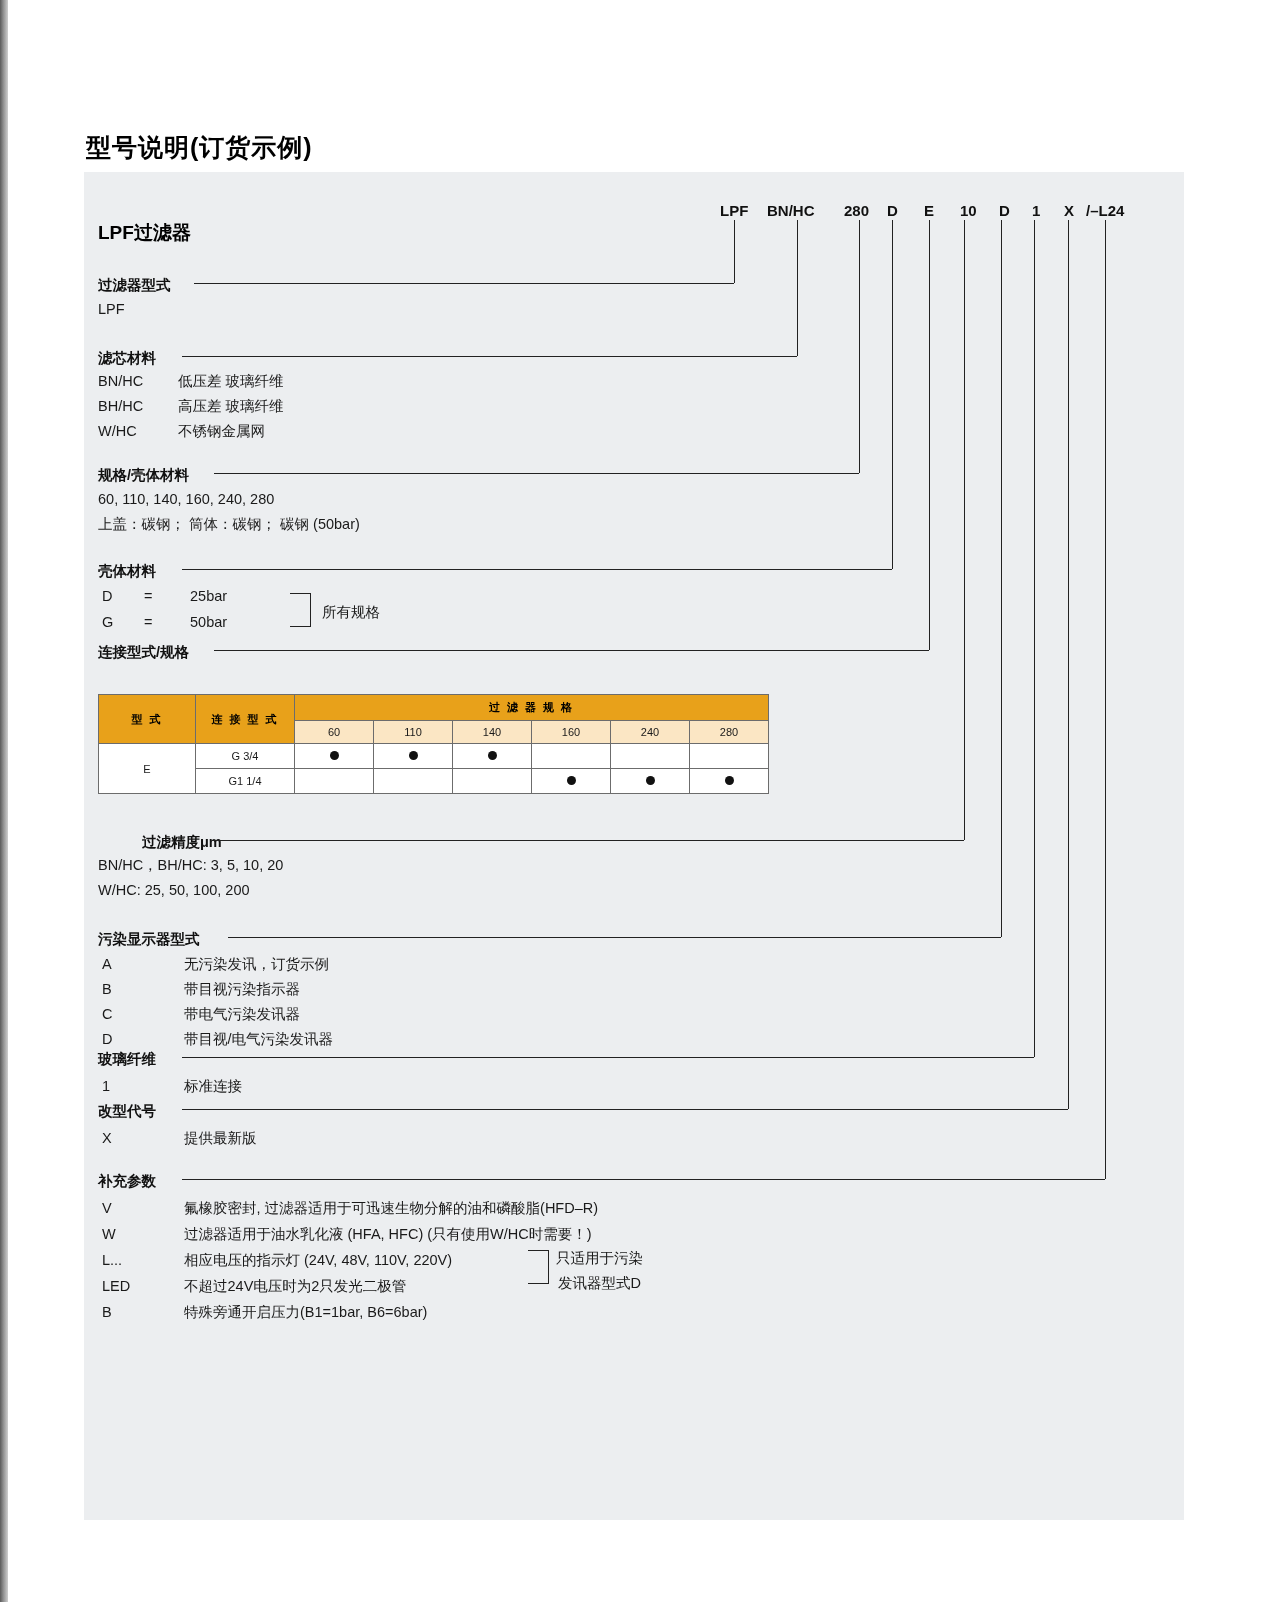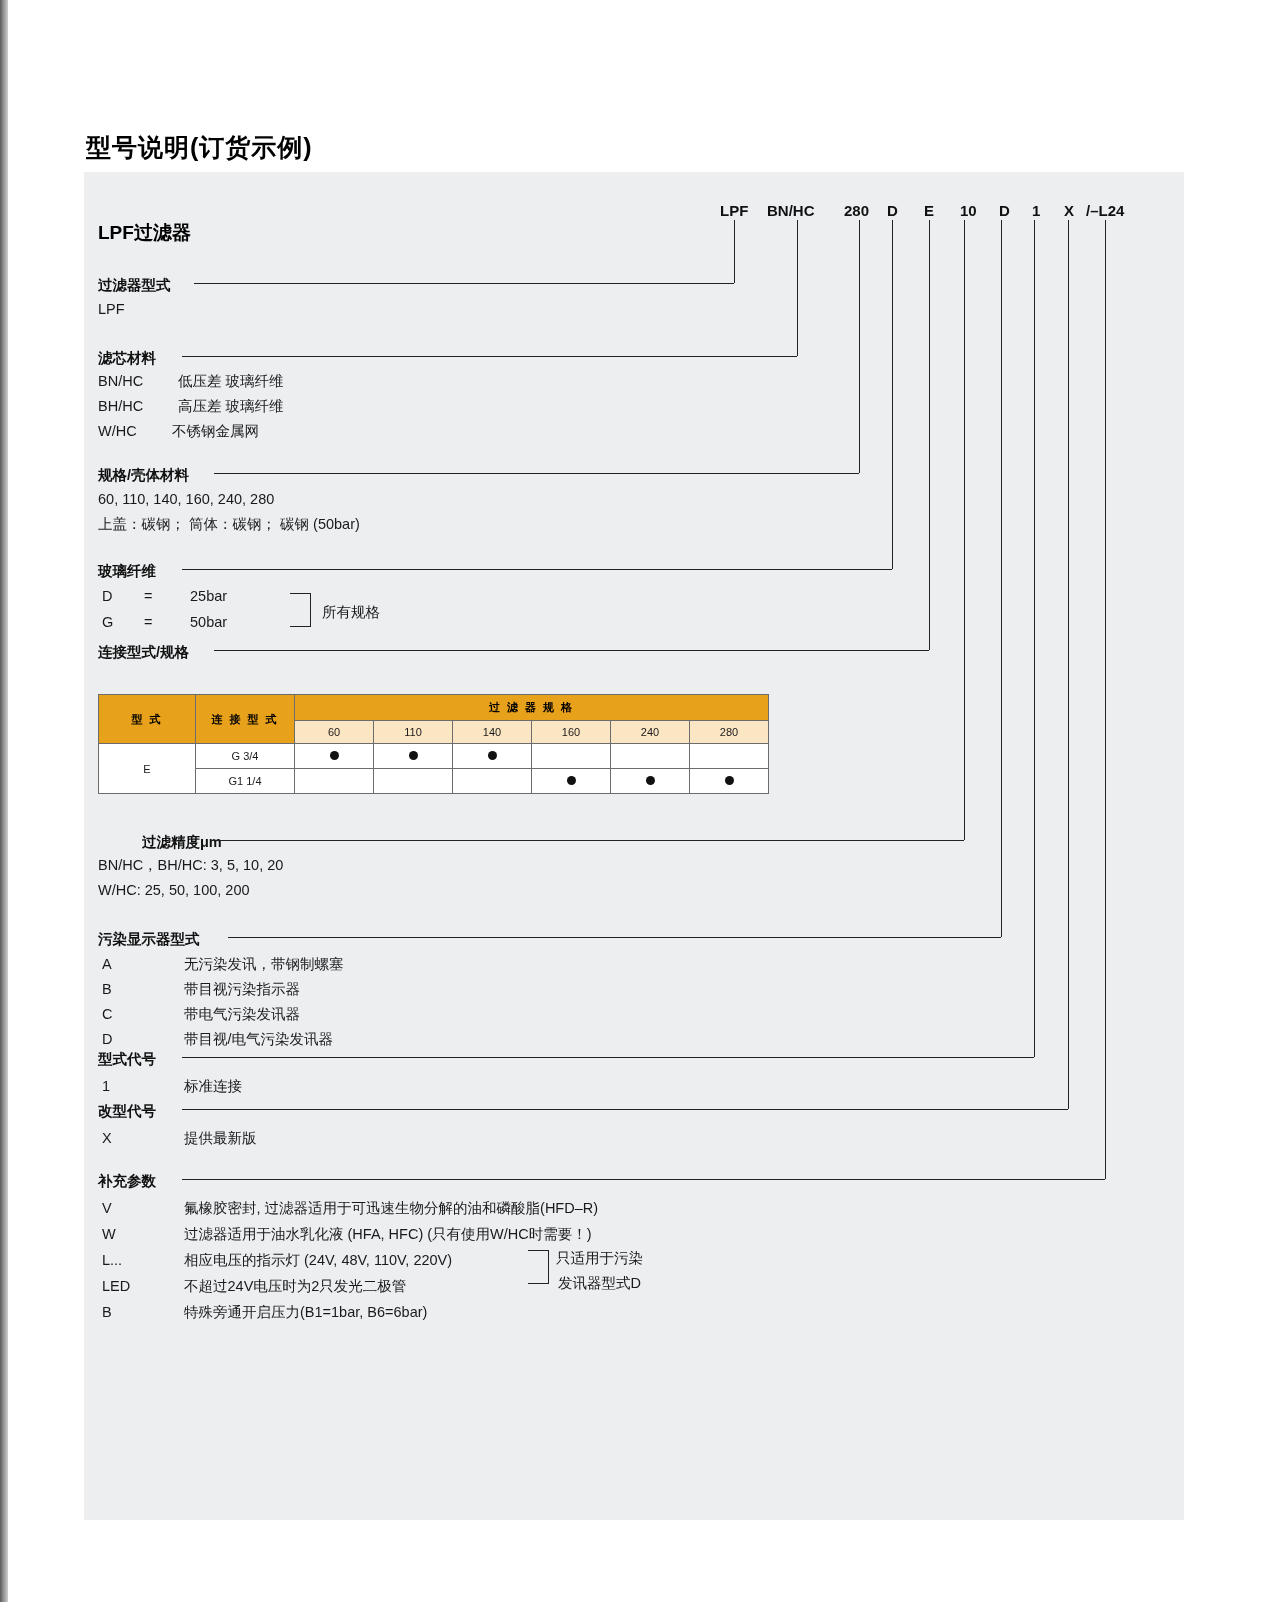--- a/index.html
+++ b/index.html
@@ -178,29 +178,29 @@
       <div class="txt" style="left:14px; top:128px;">LPF</div>
 
       <div class="sec-label" style="left:14px; top:177px;">滤芯材料</div>
       <div class="hline" style="left:98px; top:184px; width:615px;"></div>
       <div class="vline" style="left:713px; top:48px; height:136px;"></div>
       <div class="txt" style="left:14px; top:200px;">BN/HC</div>
       <div class="txt" style="left:94px; top:200px;">低压差  玻璃纤维</div>
       <div class="txt" style="left:14px; top:225px;">BH/HC</div>
       <div class="txt" style="left:94px; top:225px;">高压差  玻璃纤维</div>
       <div class="txt" style="left:14px; top:250px;">W/HC</div>
-      <div class="txt" style="left:88px; top:250px;text-align:center;">不锈钢金属网</div>
+      <div class="txt" style="left:94px; top:250px;text-align:center;">不锈钢金属网</div>
 
       <div class="sec-label" style="left:14px; top:294px;">规格/壳体材料</div>
       <div class="hline" style="left:130px; top:301px; width:645px;"></div>
       <div class="vline" style="left:775px; top:48px; height:253px;"></div>
       <div class="txt" style="left:14px; top:318px;">60, 110, 140, 160, 240, 280</div>
       <div class="txt" style="left:14px; top:343px;">上盖：碳钢；    筒体：碳钢；   碳钢 (50bar)</div>
 
-      <div class="sec-label" style="left:14px; top:390px;">玻璃纤维</div>
+      <div class="sec-label" style="left:14px; top:390px;">壳体材料</div>
       <div class="hline" style="left:98px; top:397px; width:710px;"></div>
       <div class="vline" style="left:808px; top:48px; height:349px;"></div>
       <div class="txt" style="left:18px; top:415px;">D</div>
       <div class="txt" style="left:60px; top:415px;">=</div>
       <div class="txt" style="left:106px; top:415px;">25bar</div>
       <div class="txt" style="left:18px; top:441px;">G</div>
       <div class="txt" style="left:60px; top:441px;">=</div>
       <div class="txt" style="left:106px; top:441px;">50bar</div>
       <div class="bracket" style="left:206px; top:421px; width:20px; height:32px;"></div>
       <div class="txt" style="left:238px; top:431px;">所有规格</div>
@@ -249,29 +249,29 @@
       <div class="sec-label" style="left:14px; top:661px;margin-left:44px;">过滤精度μm</div>
       <div class="hline" style="left:128px; top:668px; width:752px;"></div>
       <div class="vline" style="left:880px; top:48px; height:620px;"></div>
       <div class="txt" style="left:14px; top:684px;">BN/HC，BH/HC: 3, 5, 10, 20</div>
       <div class="txt" style="left:14px; top:709px;">W/HC:      25, 50, 100, 200</div>
 
       <div class="sec-label" style="left:14px; top:758px;font-family:Liberation Mono, monospace;">污染显示器型式</div>
       <div class="hline" style="left:144px; top:765px; width:773px;"></div>
       <div class="vline" style="left:917px; top:48px; height:717px;"></div>
       <div class="txt" style="left:18px; top:783px;">A</div>
-      <div class="txt" style="left:100px; top:783px;">无污染发讯，带钢制螺塞</div>
+      <div class="txt" style="left:100px; top:783px;">无污染发讯，订货示例</div>
       <div class="txt" style="left:18px; top:808px;">B</div>
       <div class="txt" style="left:100px; top:808px;">带目视污染指示器</div>
       <div class="txt" style="left:18px; top:833px;">C</div>
       <div class="txt" style="left:100px; top:833px;">带电气污染发讯器</div>
       <div class="txt" style="left:18px; top:858px;">D</div>
       <div class="txt" style="left:100px; top:858px;">带目视/电气污染发讯器</div>
 
-      <div class="sec-label" style="left:14px; top:878px;">型式代号</div>
+      <div class="sec-label" style="left:14px; top:878px;">玻璃纤维</div>
       <div class="hline" style="left:98px; top:885px; width:852px;"></div>
       <div class="vline" style="left:950px; top:48px; height:837px;"></div>
       <div class="txt" style="left:18px; top:905px;">1</div>
       <div class="txt" style="left:100px; top:905px;">标准连接</div>
 
       <div class="sec-label" style="left:14px; top:930px;">改型代号</div>
       <div class="hline" style="left:98px; top:937px; width:886px;"></div>
       <div class="vline" style="left:984px; top:48px; height:889px;"></div>
       <div class="txt" style="left:18px; top:957px;">X</div>
       <div class="txt" style="left:100px; top:957px;">提供最新版</div>

